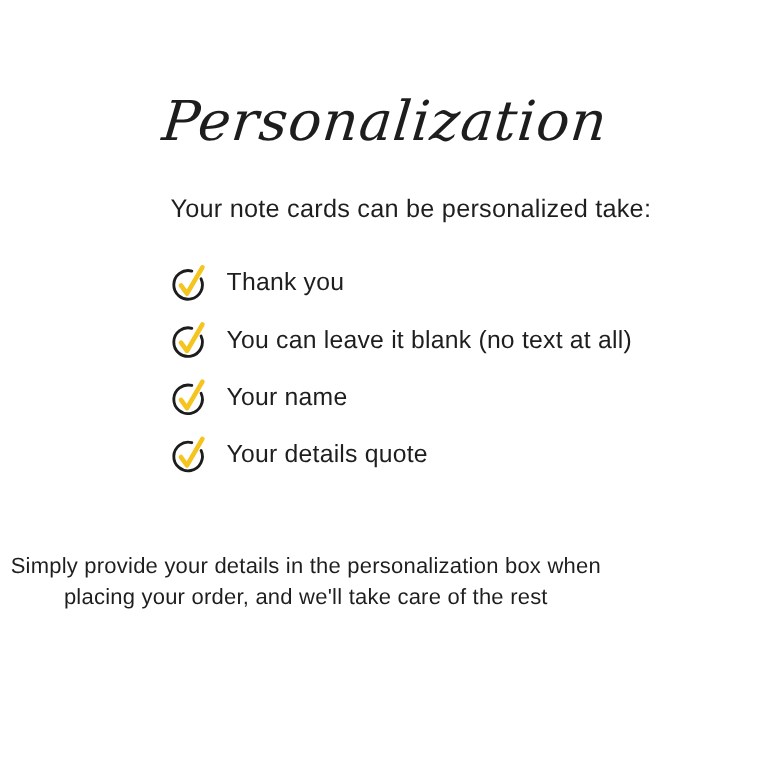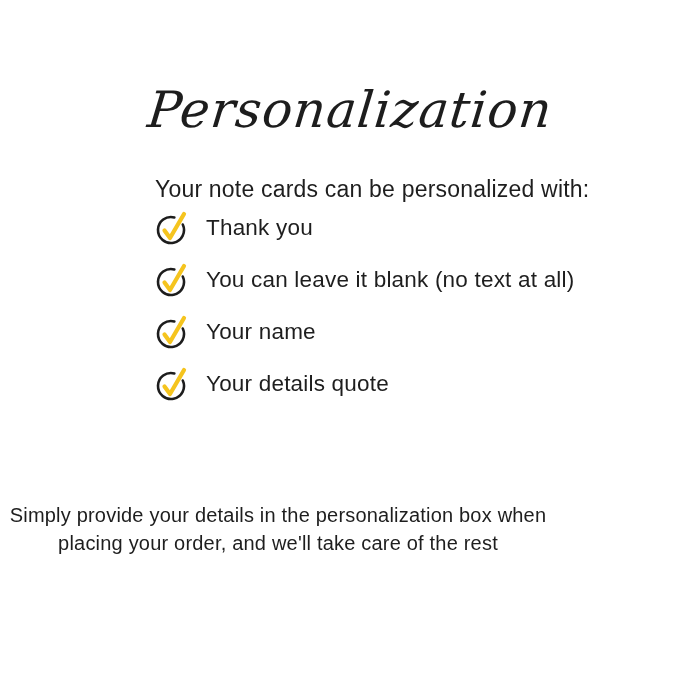--- a/index.html
+++ b/index.html
@@ -53,21 +53,21 @@
     left: 155px;
     top: 176px;
     font-size: 23px;
     letter-spacing: 0.2px;
     color: #1e1e1e;
   }
   
   .checklist {
     position: absolute;
     left: 155px;
-    top: 202px;
+    top: 231px;
     display: flex;
     flex-direction: column;
   }
   .check-row {
     display: flex;
     align-items: center;
     height: 52px;
   }
   .check-icon-box {
     width: 36px;
@@ -104,21 +104,21 @@
 </style>
 </head>
 <body>
 
 <div class="canvas">
 
   <div class="title-row">
     <span class="title-script">Personalization</span>
   </div>
 
-  <div class="intro">Your note cards can be personalized with:</div>
+  <div class="intro">Your note cards can be personalized take:</div>
 
   <div class="checklist">
 
     <div class="check-row">
       <span class="check-icon-box">
         <svg viewBox="0 0 36 36" fill="none" xmlns="http://www.w3.org/2000/svg">
           <path d="M 27.78 14.5 A 13 13 0 1 1 19.36 7.44" fill="none" stroke-width="2.6" stroke-linecap="round" stroke="#1d1d1d"></path>
           <path d="M 9.5 20.5 L 15 28 L 29 4" fill="none" stroke-width="4.2" stroke-linecap="round" stroke-linejoin="round" stroke="#F5C41E"></path>
         </svg>
       </span>

